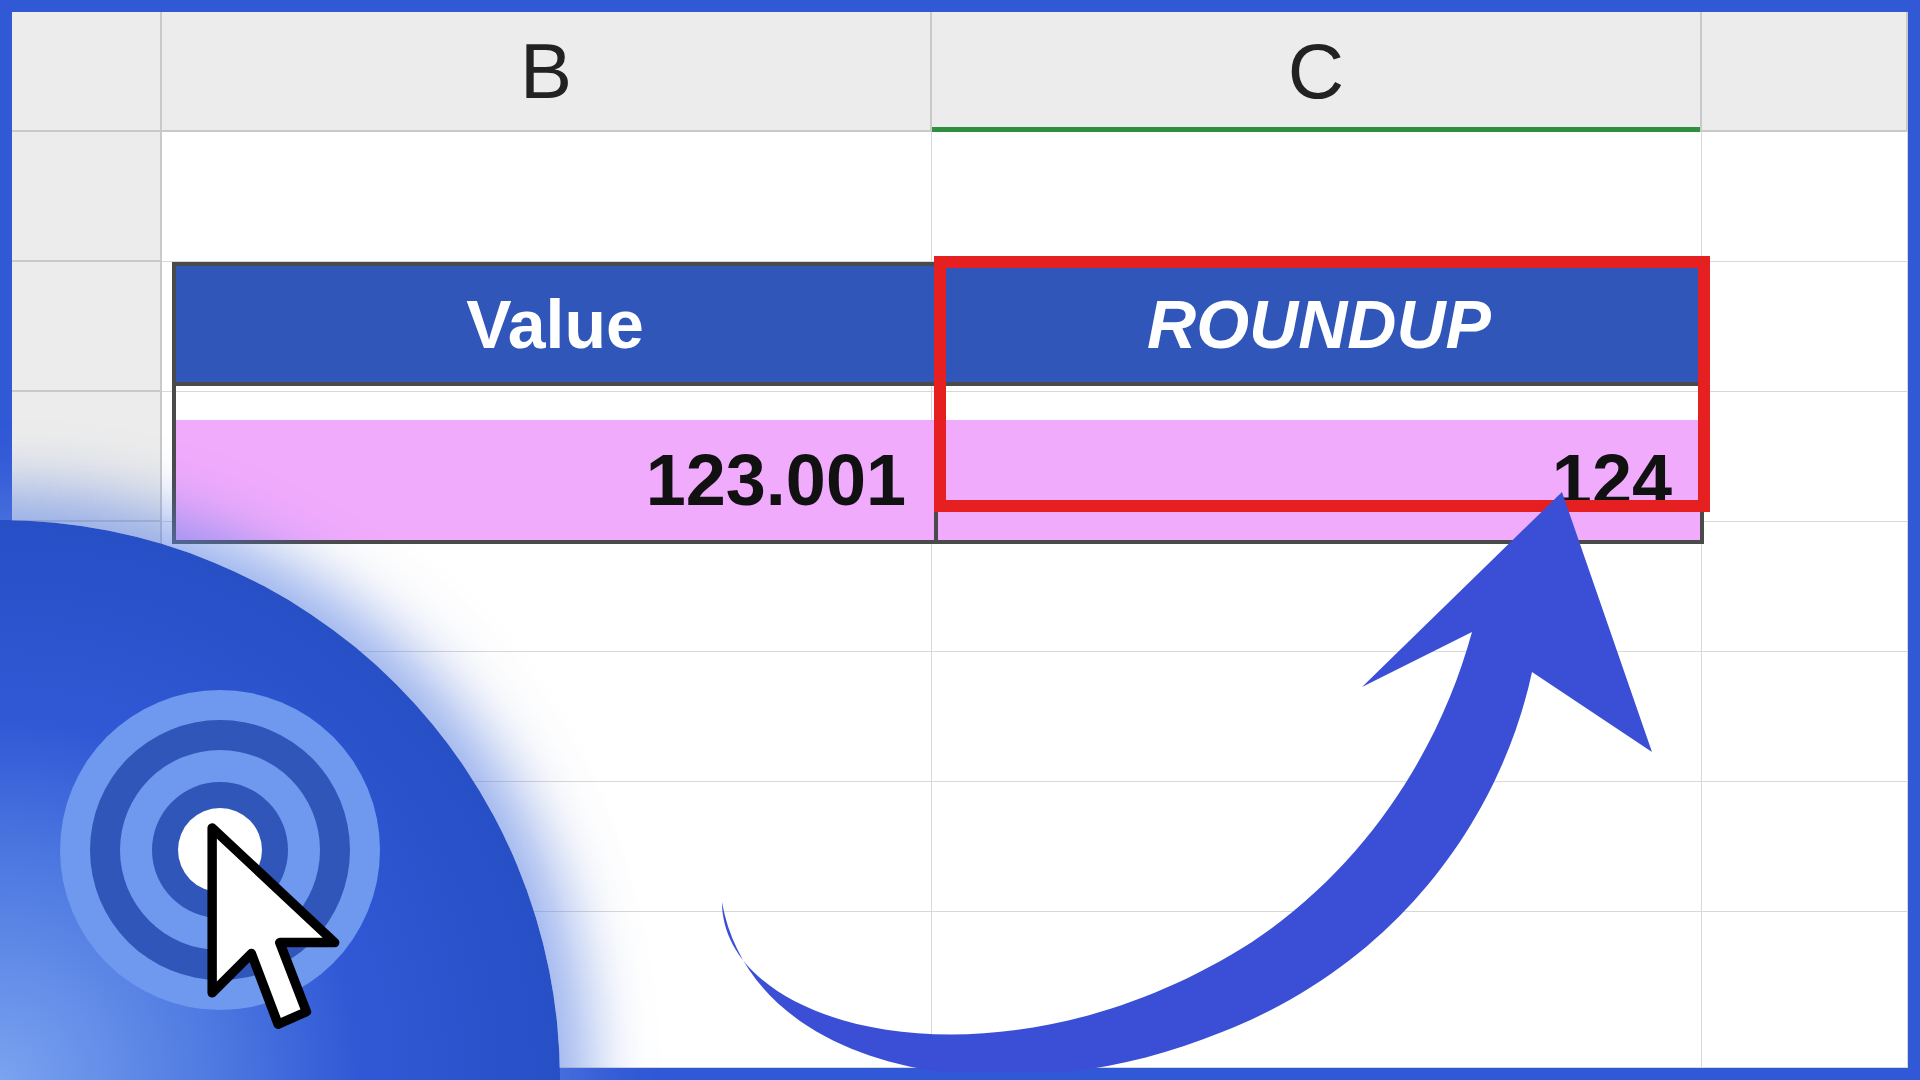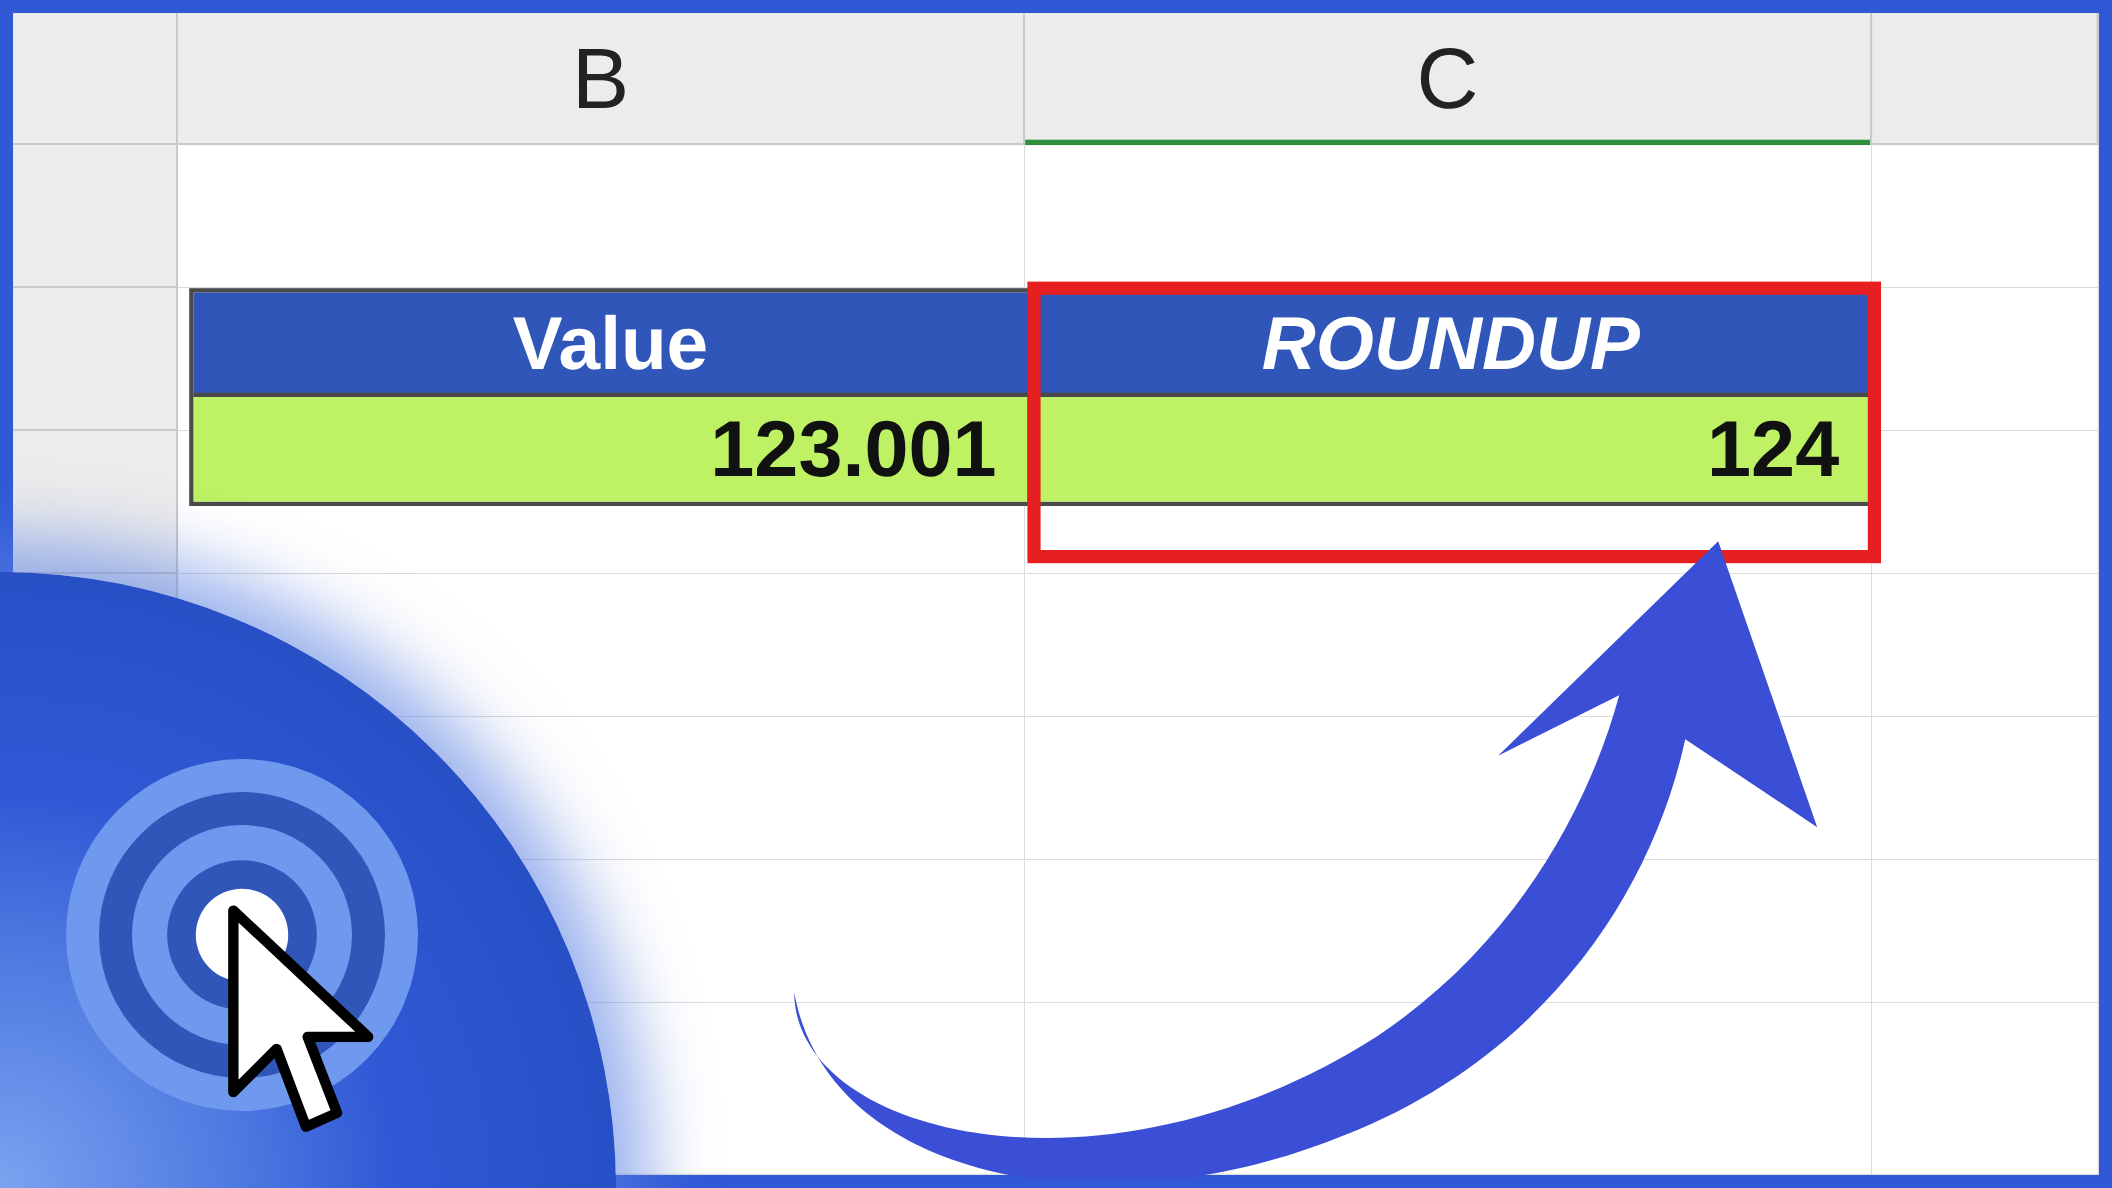--- a/index.html
+++ b/index.html
@@ -93,37 +93,38 @@
     width: 1532px;
     border: 4px solid #4a4a4a;
   }
   .dt-row { display: flex; }
   .dt-cell {
     width: 50%;
     display: flex;
     align-items: center;
     font-weight: 700;
     padding: 0 28px;
-    height: 95px;
+    height: 120px;
   }
   .dt-header {
     background: #2f56b8;
     color: #ffffff;
     font-size: 68px;
     justify-content: center;
     border-right: 4px solid #4a4a4a;
     border-bottom: 4px solid #4a4a4a;
   }
   .dt-header:last-child { border-right: none; font-style: italic; }
   .dt-value {
-    background: #bef264;
+    background: #f0abfc;
     color: #111;
     font-size: 72px;
     justify-content: flex-end;
     border-right: 4px solid #4a4a4a;
+    margin-top: 34px;
   }
   .dt-value:last-child { border-right: none; }
 
   
   .highlight-box {
     position: absolute;
     top: 244px;
     left: 922px;
     width: 776px;
     height: 256px;

